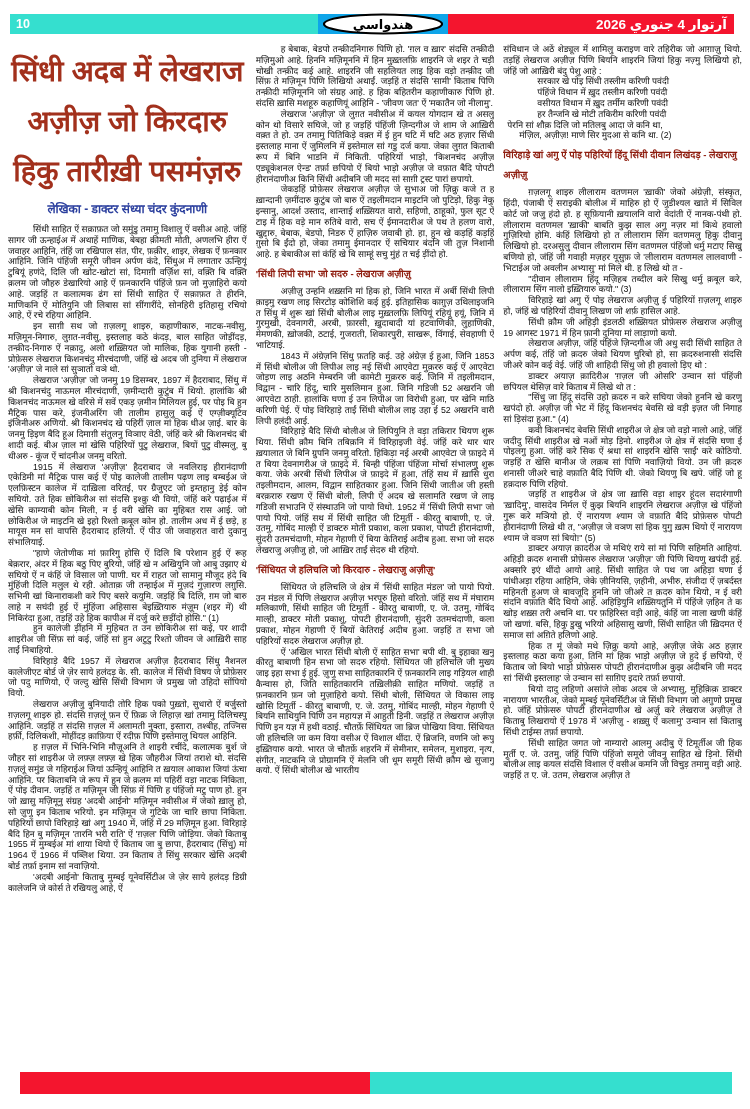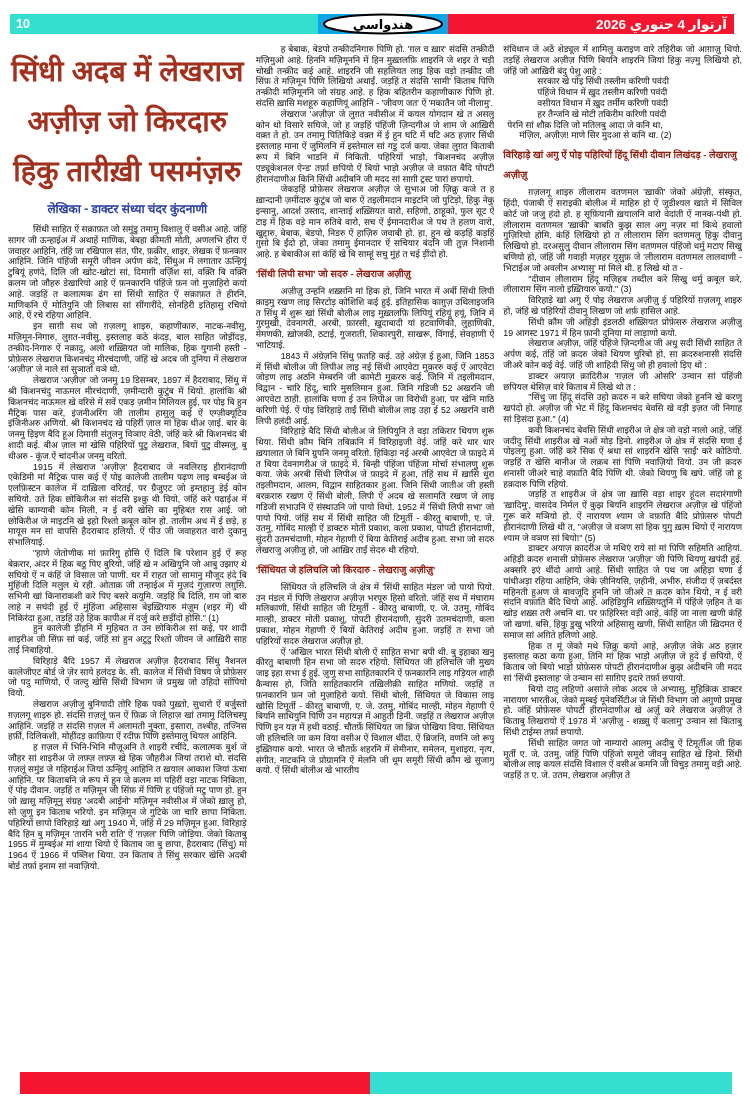--- a/index.html
+++ b/index.html
@@ -63,20 +63,21 @@
       <div class="byline">लेखिका - डाक्टर संध्या चंदर कुंदनाणी</div>
       <div class="para">सिंधी साहित ऐं सक़ाफ़त जो समुंडु तमामु विशालु ऐं वसीअ आहे. जंहिं सागर जी ऊन्हाईअ में अथाहें माणिक, बेबहा क़ीमती मोती, अणलभि हीरा ऐं जवाहर आहिनि, तंहिं जा रखिपाल संत, पीर, फ़क़ीर, शाइर, लेखक ऐं फ़नकार आहिनि. जिनि पंहिंजी समूरी जीवन अर्पण कंदे, सिंधुअ में लगातार ऊन्हियूं टुबियूं हणंदे, दिलि जी खोट-खोटां सां, दिमाग़ी वर्ज़िश सां, वक़्ति बि वक़्ति क़लम जो जौहरु डेखारियो आहे ऐं फ़नकारनि पंहिंजे फ़न जो मुज़ाहिरो कयो आहे. जड़हिं त कलात्मक ढंग सां सिंधी साहित ऐं सक़ाफ़त ते हीरनि, माणिकनि ऐं मोतियुनि जी लिबास सां सींगारींदे, सोनहिरी इतिहासु रचियो आहे, ऐं रचे रहिया आहिनि.</div>
       <div class="para">इन साग़ी सथ जो ग़ज़लगू शाइरु, कहाणीकारु, नाटक-नवीसु, मज़िमून-निगारु, लुग़त-नवीसु, इस्तलाह कठे कंदड़, बाल साहित जोड़ींदड़, तन्क़ीद-निगारु ऐं नक़ादु, अलो शख़्सियत जो मालिक, हिक युगानी हस्ती - प्रोफ़ेसरु लेखराज किशनचंदु मीरचंदाणी, जंहिं खे अदब जी दुनिया में लेखराज 'अज़ीज़' जे नाले सां सुञातो वञे थो.</div>
       <div class="para">लेखराज 'अज़ीज़' जो जनमु 19 डिसम्बर, 1897 में हैदराबाद, सिंधु में श्री किशनचंदु नाऊमल मीरचंदाणी, ज़मीन्दारी कुटुंब में थियो. हालांकि श्री किशनचंद नाऊमल खे वरिसे में सवें एकड़ ज़मीन मिलियल हुई, पर पोइ बि हुन मैट्रिक पास करे, इंजनीअरिंग जी तालीम हासुलु कई ऐं एग्ज़ीक्यूटिव इंजिनीअरु अणियो. श्री किशनचंद खे पहिरीं ज़ाल मां हिक धीअ ज़ाई. बार के जनमु ड़िइण बैदि हूअ दिमाग़ी संतुलनु विञाए वेठी, जंहिं करे श्री किशनचंद बी शादी कई. बीअ ज़ाल मां खेसि पहिरियों पुटु लेखराज, बियों पुटु वीस्मलु, बु धीअरु - कूंज ऐं चांदनीअ जनमु वरितो.</div>
       <div class="para">1915 में लेखराज 'अज़ीज़' हैदराबाद जे नवलिराइ हीरानंदाणी एकेडिमी मां मैट्रिक पास कई ऐं पोइ कालेजी तालीम पढ़ण लाइ बम्बईअ जे एलफ़िस्टन कालेज में दाख़िला वरितई, पर ग्रैजुएट जो इम्तहानु ड़ेई कोन सघियो. उते हिक छोकिरीअ सां संदसि इश्क़ु थी वियो, जंहिं करे पढ़ाईअ में खेसि काम्याबी कोन मिली, न ई वरी खेसि का मुहिबत रास आई. जो छोकिरीअ जे माइटनि खे इहो रिश्तो क़बूल कोन हो. तालीम अध में ई छड़े, ह मायूस मन सां वापसि हैदराबाद हलियो. ऐं पीउ जी जवाहरात वारो दुकानु संभालियाई.</div>
       <div class="para">"हाणे जेतोणीक मां फ़ारिगु होसि ऐं दिलि बि परेशान हुई ऐं रूह बेक़रार, अंदर में हिक बठु पिए बुरियो, जंहिं खे न अखियुनि जो आबु उझाए थे सघियो ऐं न कंहिं जे विसाल जो पाणी. घर में राहत जो सामानु मौजूद हंदे बि मुंहिंजी दिलि मलुल थे रही. ओताक़ जी तन्हाईअ में मुज़दं गुज़ारण लग़ुसि. सभिनी खां किनाराकशी करे पिए बसरे कयुमि. जड़हिं बि दिलि, ग़म जो बारु लाहे न सघंदी हुई ऐं मुंहिंजा अहिसास बेइख़्तियारु मंज़ूम (शइर में) थी निकिरंदा हुआ, तड़हिं उहे हिक कापीअ में दर्जु करे छड़ींदो होसि." (1)</div>
       <div class="para">हुन कालेजी ड़ींहनि में मुहिबत त उन छोकिरीअ सां कई, पर शादी शाइरीअ जी सिंफ़ सां कई, जंहिं सां हुन अटुटु रिश्तो जीवन जे आख़िरी साह ताईं निबाहियो.</div>
       <div class="para">विरिहाड़े बैदि 1957 में लेखराज अज़ीज़ हैदराबाद सिंधु नैशनल कालेजीएट बोर्ड जे ज़ेर साये हलंदड़ के. सी. कालेज में सिंधी विषय जे प्रोफ़ेसर जो पदु माणियो, ऐं जल्दु खेसि सिंधी विभाग जे प्रमुख जो उहिदो सोंपियो वियो.</div>
       <div class="para">लेखराज अज़ीजु बुनियादी तोरि हिक पको पुख़्तो, सुधारो ऐं बर्जुस्तो ग़ज़लगू शाइरु हो. संदसि ग़ज़लूं फ़न ऐं फ़िक्र जे लिहाज़ खां तमामु दिलिचस्पु आहिनि. जड़हिं त संदसि ग़ज़ल में अलामती नुक्ता, इस्तारा, तश्बीह, तज्निस हर्फ़ी, दिलिकशी, मोहींदड़ क़ाफ़िया ऐं रदीफ़ पिणि इस्तेमालु थियल आहिनि.</div>
       <div class="para">ह ग़ज़ल में भिनि-भिनि मौज़ूअनि ते शाइरी रचींदे, कलात्मक बुर्श जे जौहर सां शाइरीअ जे लफ़्ज़ लफ़्ज़ खे हिक जौहरीअ जियां तराशे थो. संदसि ग़ज़लूं समुंड जे गहिराईअ जियां ऊन्हियूं आहिनि त ख़याल आकाश जियां ऊंचा आहिनि. पर किताबनि जे रूप में हुन जे क़लम मां पहिरीं वड़ा नाटक निकिता, ऐं पोइ दीवान. जड़हिं त मज़िमून जी सिंफ़ में पिणि ह पंहिंजो मटु पाण हो. हुन जो ख़ासु मज़िमूनु संग्रह 'अदबी आईनो' मज़िमून नवीसीअ में जेको ख़ालु हो, सो ज़ुणु इन किताब भरियो. इन मज़िमून जे गुटिके जा चारि छापा निकिता. पहिरियों छापो विरिहाड़े खां अगु 1940 में, जंहिं में 29 मज़िमून हुआ. विरिहाड़े बैदि हिन बु मज़िमून 'तारनि भरी राति' ऐं 'ग़ज़ल' पिणि जोड़िया. जेको किताबु 1955 में मुम्बईअ मां शाया थियो ऐं किताब जा बु छापा, हैदराबाद (सिंधु) मां 1964 ऐं 1966 में पब्लिश थिया. उन किताब ते सिंधु सरकार खेसि अदबी बोर्ड तर्फ़ा इनाम सां नवाज़ियो.</div>
+      <div class="para">'अदबी आईनो' किताबु मुम्बई यूनेवर्सिटीअ जे ज़ेर साये हलंदड़ डिग्री कालेजनि जे कोर्स ते रखियलु आहे, ऐं</div>
     </div>
   <div class="col">
       <div class="para">ह बेबाक, बेडपो तन्क़ीदनिगारु पिणि हो. 'ग़ल व ख़ार' संदसि तन्क़ीदी मज़िमुओ आहे. हिननि मज़िमूननि में हिन मुख़्तलफ़ि शाइरनि जे शइर ते चड़ी चोखी तन्क़ीद कई आहे. शाइरनि जी सहलियत लाइ हिक वड़ो तन्क़ीद जी सिंफ़ ते मज़िमून पिणि लिखियो अथाईं. जड़हिं त संदसि 'सामी' किताब पिणि तन्क़ीदी मज़िमूननि जो संग्रह आहे. ह हिक बहितरीन कहाणीकारु पिणि हो. संदसि ख़ासि मशहूरु कहाणियूं आहिनि - 'जीवण जत' ऐं 'मकातैन जो नीलामु'.</div>
       <div class="para">लेखराज 'अज़ीज़' जे लुग़त नवीसीअ में कयल योगदान खे त असलु कोन थो विसारे सघिजे, जो ह जड़हिं पंहिंजी ज़िन्दगीअ जे शाम जे आख़िरी वक़्त ते हो. उन तमामु पितिकिड़े वक़्त में ई हुन घटि में घटि अठ हज़ार सिंधी इस्तलाह माना ऐं जुमिलनि में इस्तेमाल सां गडु दर्ज कया. जेका लुग़त किताबी रूप में बिनि भाडनि में निकिती. पहिरियों भाड़ो, 'किशनचंद अज़ीज़ एड्यूकेशनल ऐन्ड' तर्फ़ा छपियो ऐं बियो भाड़ो अज़ीज़ जे वफ़ात बैदि पोपटी हीरानंदाणीअ किनि सिंधी अदीबनि जी मदद सां साग़ी ट्रस्ट पारां छपायो.</div>
       <div class="para">जेकड़हिं प्रोफ़ेसर लेखराज अज़ीज़ जे सुभाअ जो ज़िक्रु कजे त ह ख़ान्दानी ज़मींदारु कुटुंब जो बारु ऐं तइलीमदान माइटनि जो पुटिड़ो, हिकु नेकु इन्सानु, आदर्श उस्ताद, शान्ताई शख़्सियत वारो, सहिणो, ठाहूको, फुल सूट ऐं टाइ में हिक वड़े मान रुतिबे वारो, सच ऐं ईमानदारीअ जे पथ ते हलण वारो, खुद्दारु, बेबाक, बेडपो, निडरु ऐं हाज़िरु जवाबी हो. हा, हुन खे कड़हिं कड़हिं ग़ुसो बि ईंदो हो, जेका तमामु ईमानदार ऐं सचियार बंदनि जी तुज़ निशानी आहे. ह बेबाकीअ सां कंहिं खे बि साम्हूं सचु मुंहं त चई ड़ींदो हो.</div>
       <div class="subhead">'सिंधी लिपी सभा' जो सदरु - लेखराज अज़ीज़ु</div>
       <div class="para">अज़ीज़ु उन्हनि शख़्सनि मां हिक हो, जिनि भारत में अर्बी सिंधी लिपी क़ाइमु रखण लाइ सिरटोड़ कोशिशि कई हुई. इतिहासिक काग़ुज़ उथिलाइजनि त सिंधु में शुरू खां सिंधी बोलीअ लाइ मुख़्तलफ़ि लिपियूं रहियूं हयूं, जिनि में गुरमुखी, देवनागरी, अरबी, फ़ारसी, ख़ुदाबादी यां हटवाणिकी, लुहाणिकी, मेमणकी, ख़ोजकी, ठटाई, गुजराती, शिकारपुरी, साखरू, विंगाई, सेवहाणी ऐं भाटियाई.</div>
       <div class="para">1843 में अंग्रेज़नि सिंधु फ़तहि कई. उहे अंग्रेज़ ई हुआ, जिनि 1853 में सिंधी बोलीअ जी लिपीअ लाइ नई सिंधी आएवेटा मुक़ररु कई ऐं आएवेटा जोड़ण लाइ अठनि मेम्बरनि जी कामेटी मुक़ररु कई. जिनि में तइलीमदान, विद्वान - चारि हिंदू, चारि मुसलिमान हुआ. जिनि गडिजी 52 अखरनि जी आएवेटा ठाही. हालांकि घणा ई उन लिपीअ जा विरोधी हुआ, पर खेनि माठि करिणी पेई. ऐं पोइ विरिहाड़े ताईं सिंधी बोलीअ लाइ उहा ई 52 अखरनि वारी लिपी हलंदी आई.</div>
       <div class="para">विरिहाड़े बैदि सिंधी बोलीअ जे लिपियुनि ते वड़ा तकिरार थियण शुरू थिया. सिंधी क़ौम बिनि तबिक़नि में विरिहाइजी वेई. जंहिं करे धार धार ख़यालात जे बिनि ग्रुपनि जनमु वरितो. हिकिड़ा नई अरबी आएवेटा जे फ़ाइदे में त बिया देवनागरीअ जे फ़ाइदे में. बिन्ही पंहिंजा पंहिंजा मोर्चा संभालणु शुरू कया. जेके अरबी सिंधी लिपीअ जे फ़ाइदे में हुआ, तंहिं सथ में ख़ासि धुरा तइलीमदान, आलम, विद्वान साहितकार हुआ. जिनि सिंधी जातीअ जी हस्ती बरक़रारु रखण ऐं सिंधी बोली, लिपी ऐं अदब खे सलामति रखण जे लाइ गडिजी सभाउनि ऐं संस्थाउनि जो पायो विधो. 1952 में 'सिंधी लिपी सभा' जो पायो पियो. जंहिं सथ में सिंधी साहित जी टिमूर्ती - कीरतु बाबाणी, ए. जे. उतमु, गोबिंद माल्ही ऐं डाक्टरु मोती प्रकाश, कला प्रकाश, पोपटी हीरानंदाणी, सुंदरी उतमचंदाणी, मोहन गेहाणी ऐं बिया केतिराई अदीब हुआ. सभा जो सदरु लेखराजु अज़ीजु हो, जो आख़िर ताईं सेदरु थी रहियो.</div>
       <div class="subhead">'सिंधियत जे हलिचलि जो किरदारु - लेखराजु अज़ीज़ु'</div>

